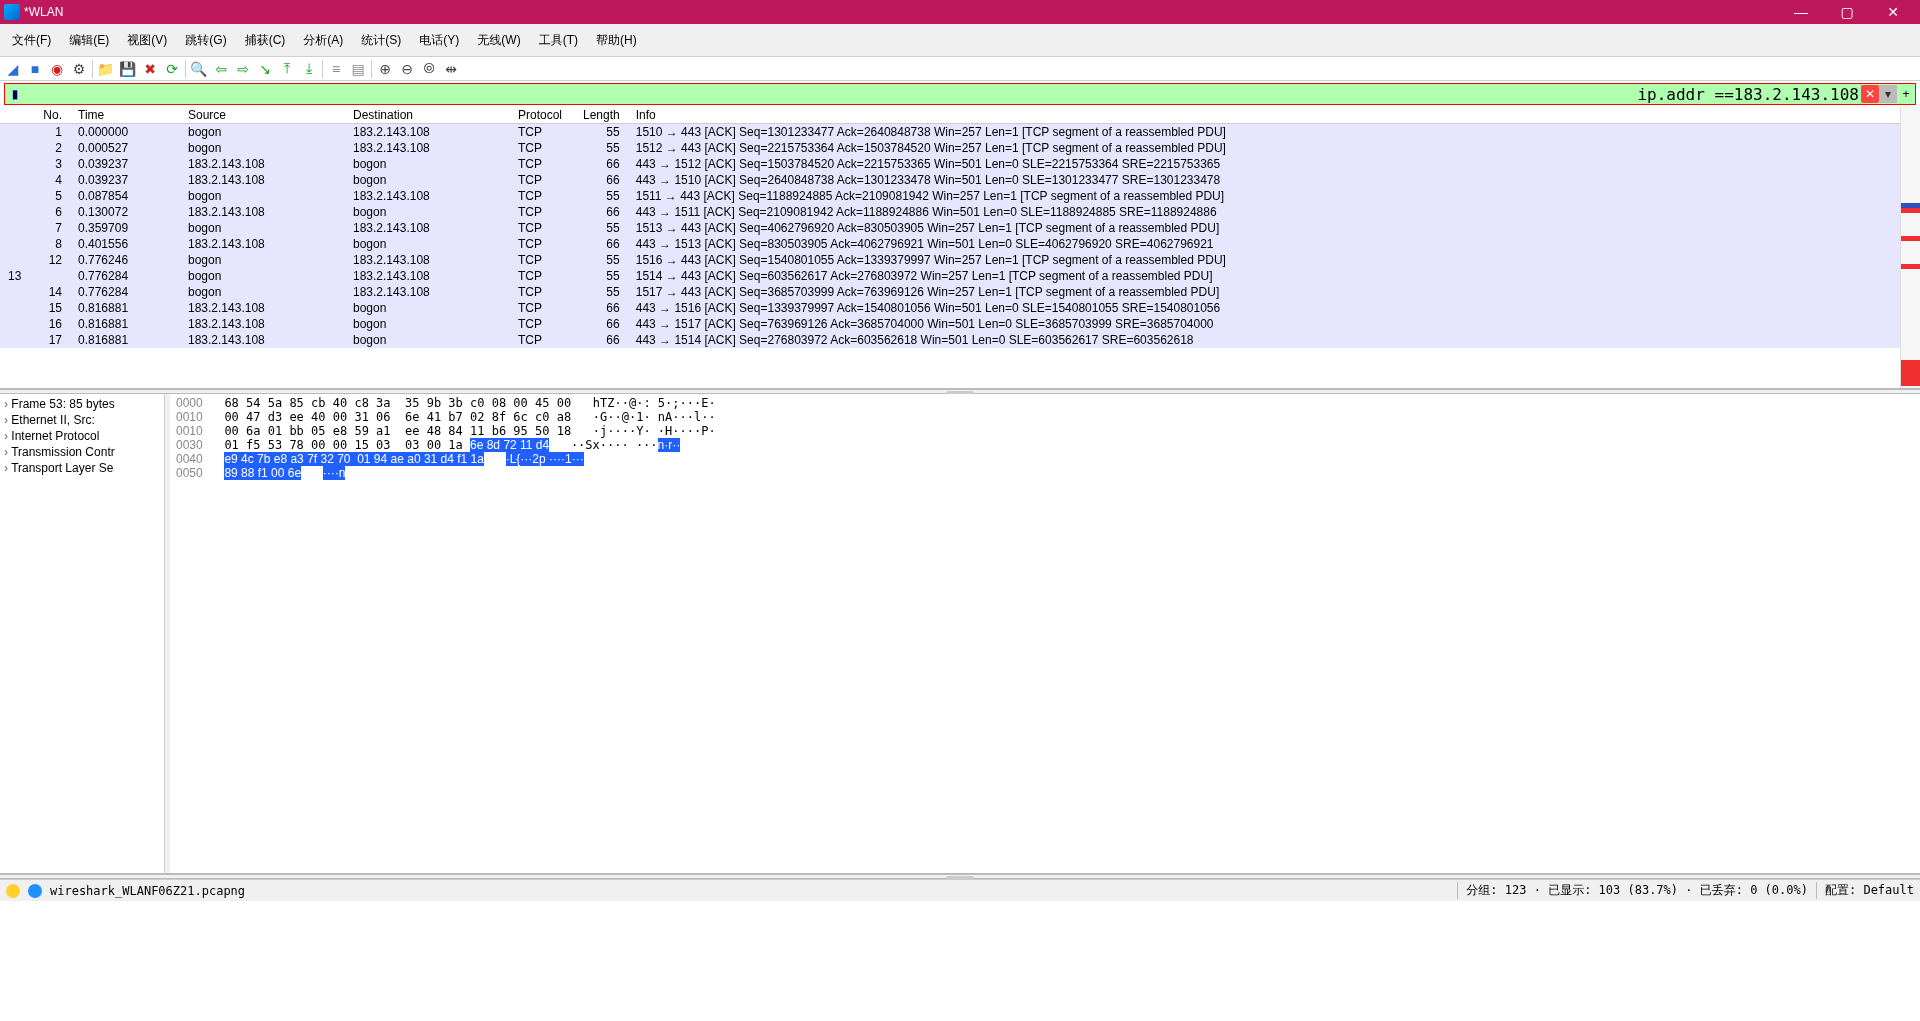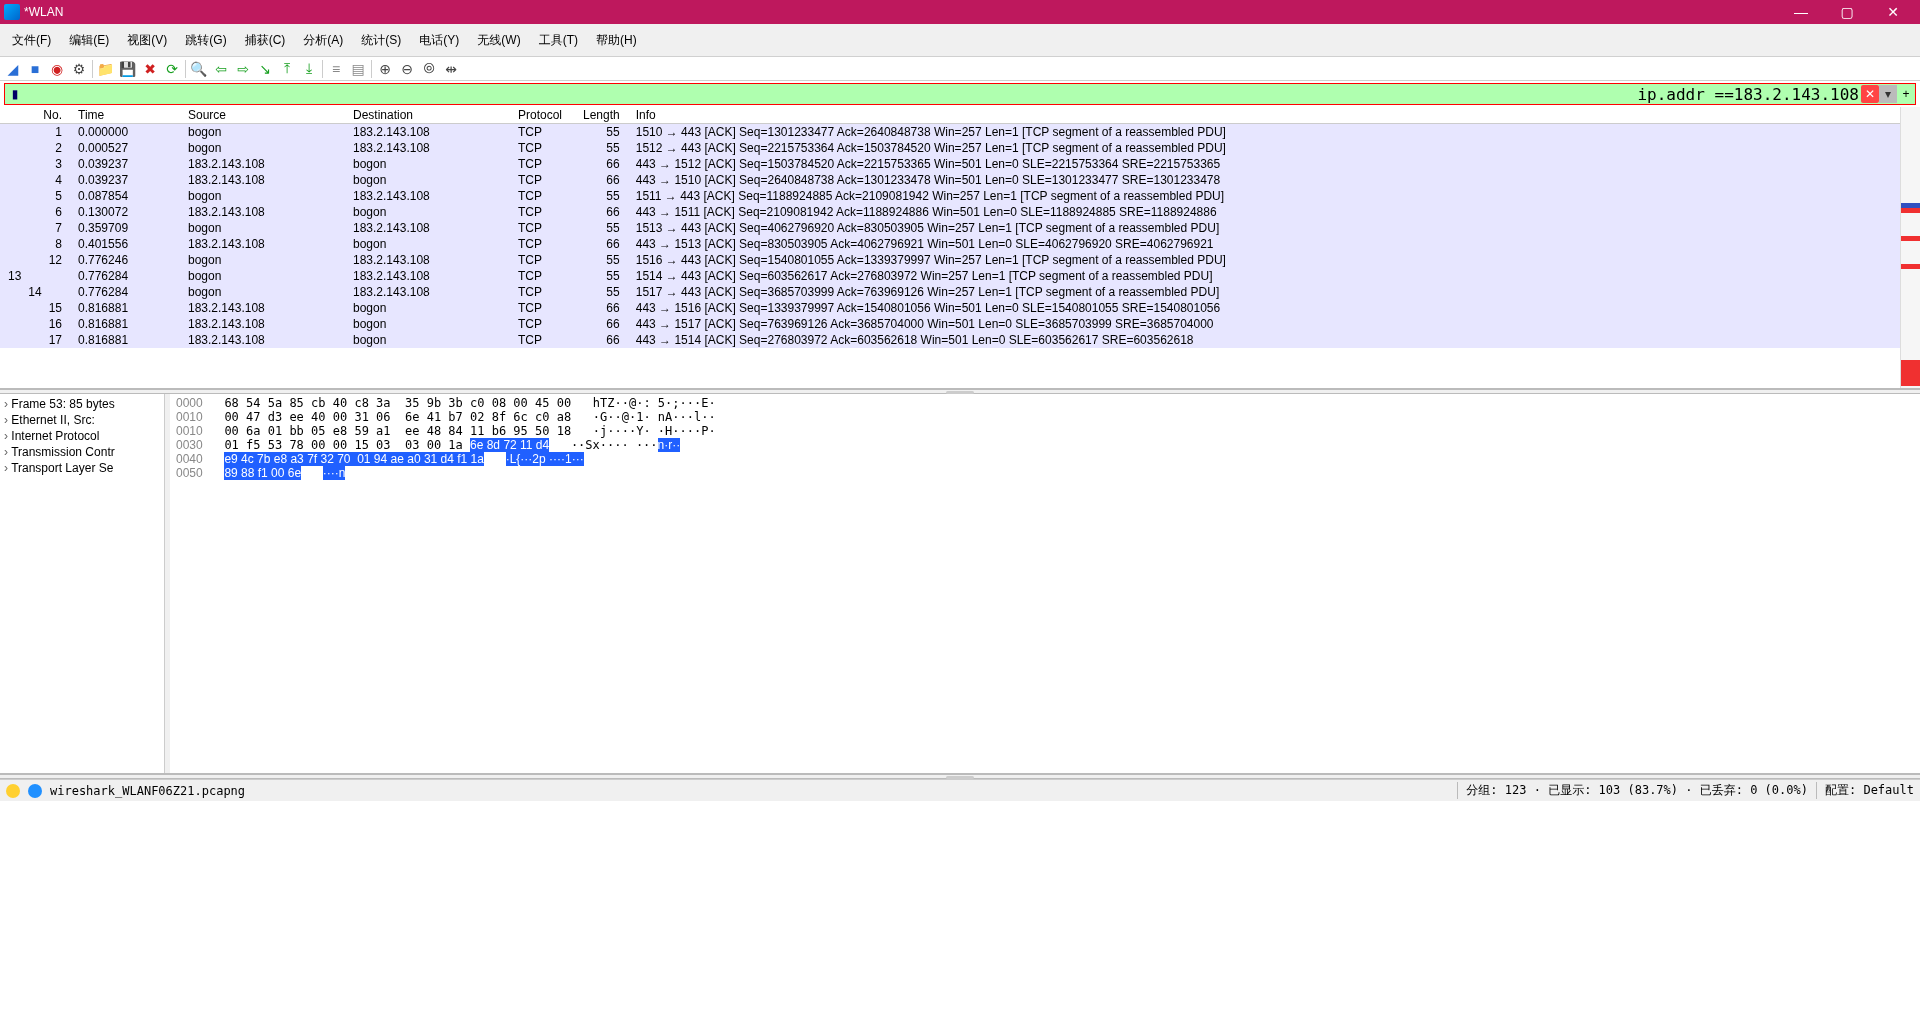--- a/index.html
+++ b/index.html
@@ -38,21 +38,21 @@
 .minimap{width:20px;border-left:1px solid #ddd;background:#f6f6f6;position:relative;}
 .minimap .mk{position:absolute;left:0;right:0;height:5px;}
 .minimap .mk.r{background:#f03030;}
 .minimap .mk.b{background:#3050c0;}
 
 
 .vsplit{height:5px;background:#f0f0f0;border-top:1px solid #bbb;border-bottom:1px solid #bbb;cursor:row-resize;}
 .vsplit .grip{width:28px;height:3px;background:#ccc;margin:1px auto;border-radius:2px;}
 
 
-.details{height:380px;display:flex;border-bottom:1px solid #bbb;}
+.details{height:480px;display:flex;border-bottom:1px solid #bbb;}
 .tree{width:165px;border-right:1px solid #ccc;overflow:auto;font-family:Consolas,monospace;font-size:12px;padding:2px 0;}
 .tree .tn{padding:1px 4px;white-space:nowrap;cursor:pointer;}
 .tree .tn::before{content:"› ";color:#666;}
 .hexwrap{flex:1;overflow:auto;background:#fff;}
 .hex{font-family:Consolas,monospace;font-size:12px;padding:2px 6px;white-space:pre;}
 .hex .off{color:#888;}
 .hex .sel{background:#2060ff;color:#fff;}
 .hsplit{width:5px;background:#f0f0f0;cursor:col-resize;}
 
 
@@ -231,21 +231,21 @@
           <tr class="data">
             <td style="text-align:left">13</td>
             <td>0.776284</td>
             <td>bogon</td>
             <td>183.2.143.108</td>
             <td>TCP</td>
             <td style="text-align:right">55</td>
             <td>1514 → 443 [ACK] Seq=603562617 Ack=276803972 Win=257 Len=1 [TCP segment of a reassembled PDU]</td>
           </tr>
           <tr class="data">
-            <td style="text-align:center">14</td>
+            <td style="text-align:right">14</td>
             <td>0.776284</td>
             <td>bogon</td>
             <td>183.2.143.108</td>
             <td>TCP</td>
             <td style="text-align:right">55</td>
             <td>1517 → 443 [ACK] Seq=3685703999 Ack=763969126 Win=257 Len=1 [TCP segment of a reassembled PDU]</td>
           </tr>
           <tr class="data">
             <td style="text-align:right">15</td>
             <td>0.816881</td>

